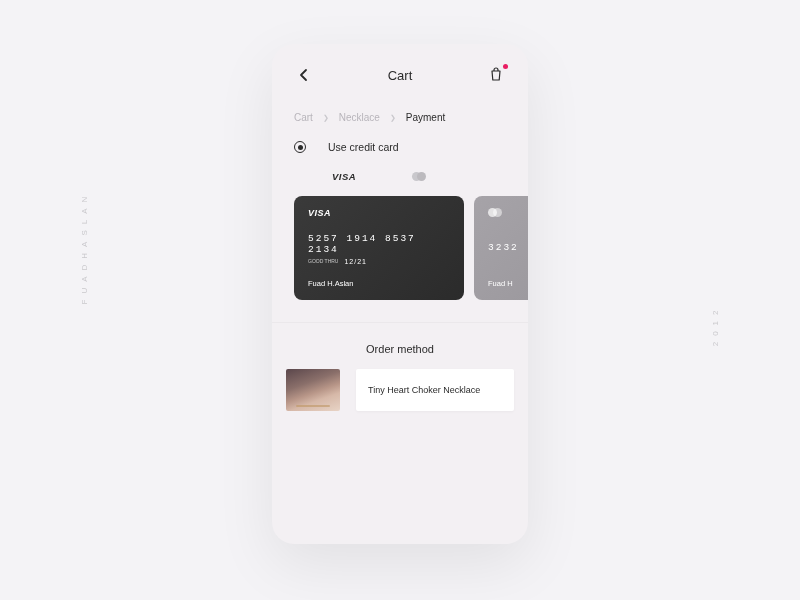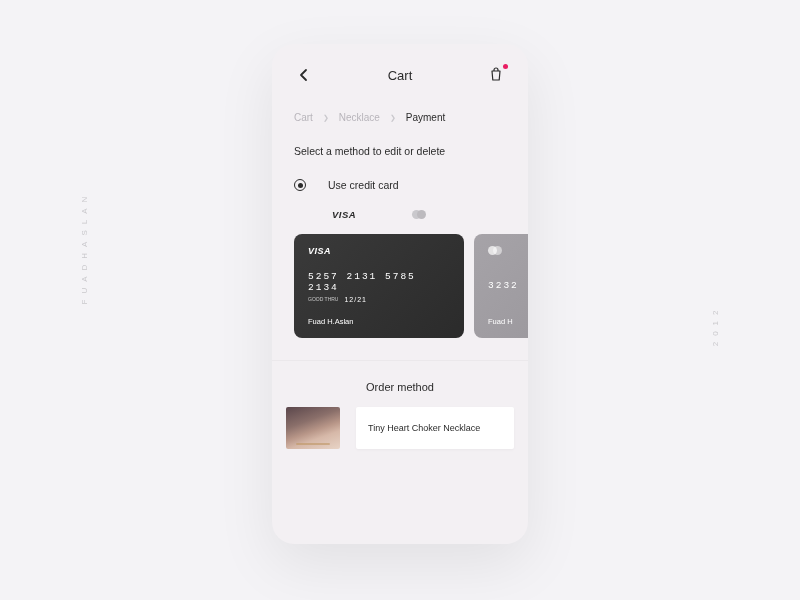--- a/index.html
+++ b/index.html
@@ -73,39 +73,38 @@
   </div>
 
   <div class="breadcrumbs">
     <span class="crumb">Cart</span>
     <span class="crumb-sep">❯</span>
     <span class="crumb">Necklace</span>
     <span class="crumb-sep">❯</span>
     <span class="crumb active">Payment</span>
   </div>
 
-  <div class="instruction">Select a method to edit or delete</div>
 
   <div class="radio-row">
     <div class="radio">
         <div class="radio-dot"></div>
       </div>
     <div class="radio-label">Use credit card</div>
   </div>
 
   <div class="card-tabs">
     <span class="tab">VISA</span>
     <span class="tab-mc"></span>
   </div>
 
   <div class="cards-scroll">
     <div class="card dark">
       <div class="card-brand">VISA</div>
       <div class="card-mid">
-        <div class="card-number">5257 2131 5785 2134</div>
+        <div class="card-number">5257 1914 8537 2134</div>
         <div class="card-thru">
           <span class="card-thru-label">GOOD
 THRU</span>
           <span class="card-thru-val">12/21</span>
         </div>
       </div>
       <div class="card-name">Fuad H.Aslan</div>
     </div>
     <div class="card grey">
       <div class="card-mc"></div>

